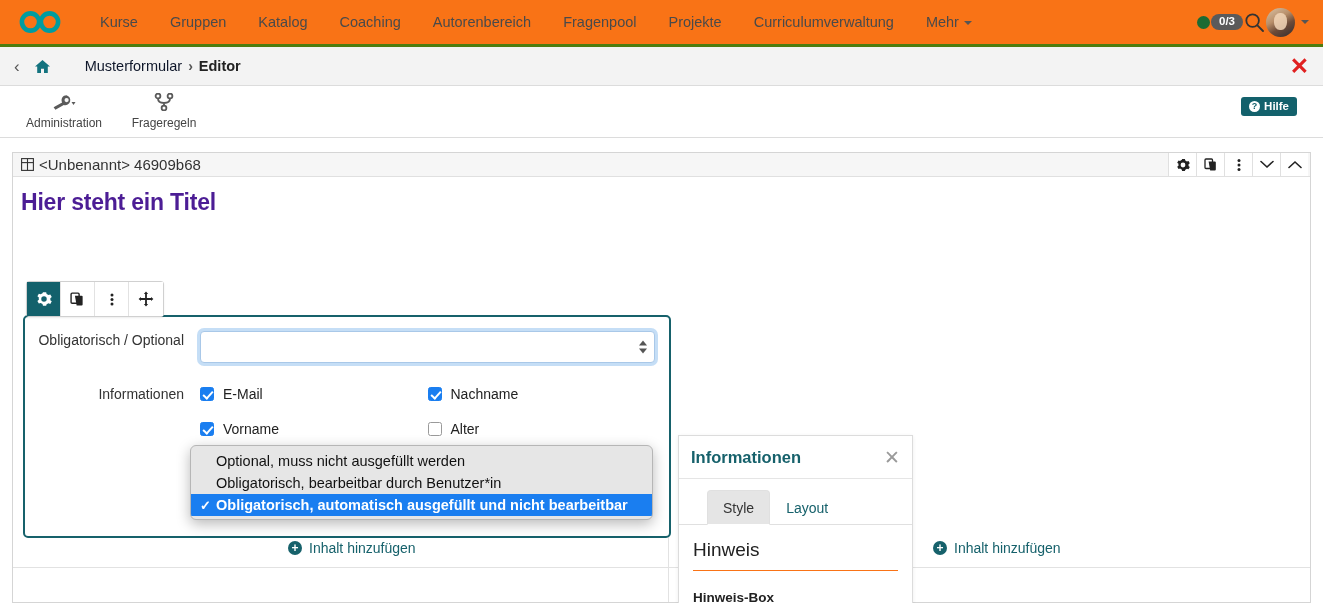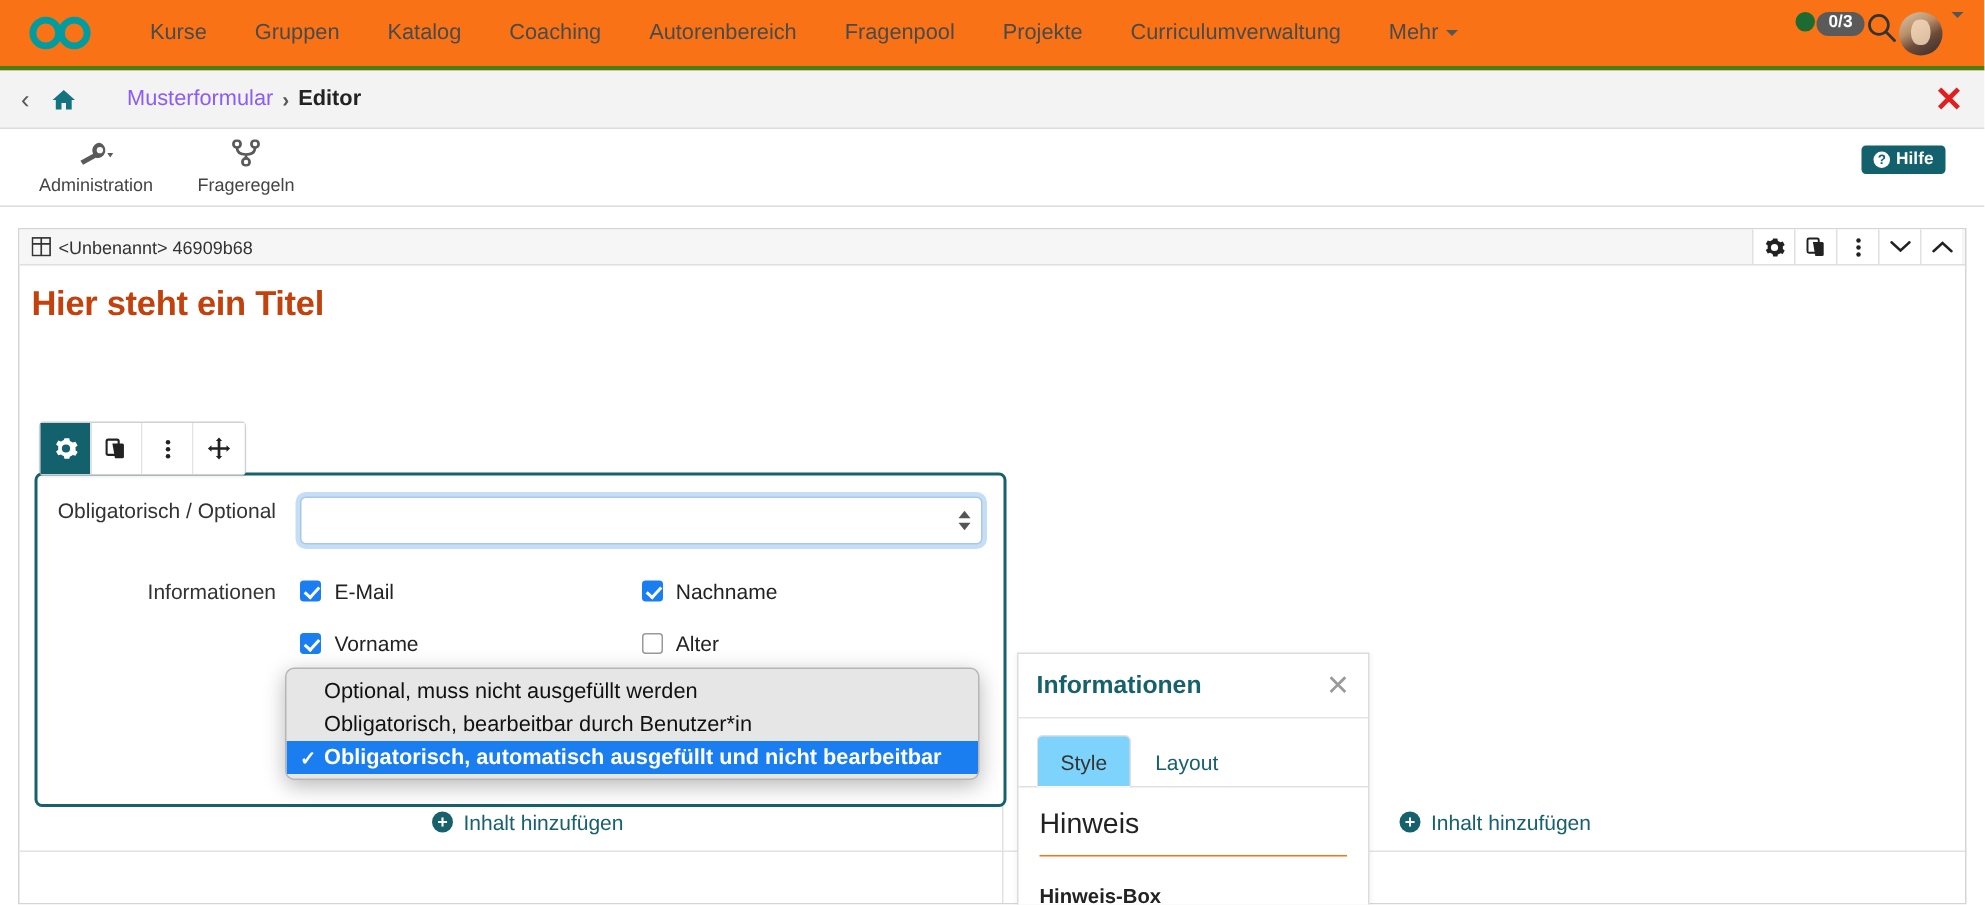--- a/index.html
+++ b/index.html
@@ -25,21 +25,21 @@
   .nav-items { display: flex; align-items: center; margin-left: 18px; }
   .nav-item {
     padding: 0 16px; font-size: 14.5px; color: #4a4a4a;
     line-height: 46px; cursor: pointer; white-space: nowrap;
   }
   .caret {
     display: inline-block; width: 0; height: 0; margin-left: 5px;
     border-left: 4px solid transparent; border-right: 4px solid transparent;
     border-top: 4px solid #555; vertical-align: middle;
   }
-  .nav-right { margin-left: auto; display: flex; align-items: flex-start; gap: 1px; }
+  .nav-right { margin-left: auto; display: flex; align-items: center; gap: 1px; }
   .status-dot { width: 13px; height: 13px; border-radius: 50%; background: #1d6b33; }
   .badge-count {
     background: #5a5a5a; color: #fff; font-size: 11.5px; font-weight: bold;
     border-radius: 10px; padding: 2px 8px 3px; line-height: 1;
   }
   .search-ico { cursor: pointer; display: flex; }
   .avatar {
     width: 29px; height: 29px; border-radius: 50%;
     background: linear-gradient(150deg,#d9c4a8 0%,#b98f6a 38%,#6d4b38 62%,#2f2b30 100%);
     overflow: hidden; position: relative; cursor: pointer;
@@ -49,21 +49,21 @@
     border-radius:45%; background: rgba(242,214,185,.85);
   }
 
   
   .crumbbar {
     height: 39px; background: #f3f3f3; border-bottom: 1px solid #dcdcdc;
     display: flex; align-items: center; padding: 0 14px 0 14px; position: relative;
   }
   .back-chev { color:#555; font-size:17px; margin-right:14px; cursor:pointer; line-height:1; }
   .home-ico { margin-right: 7px; display:flex; }
-  .crumb-link { color:#8b5cf6; font-size:14.5px; cursor:pointer;padding-left:27px; }
+  .crumb-link { color:#0f172a; font-size:14.5px; cursor:pointer;padding-left:27px; }
   .crumb-sep { margin:0 6px; color:#555; font-weight:bold; }
   .crumb-cur { font-weight:bold; color:#222; font-size:14.5px; }
   .close-x {
     margin-left:auto; color:#e02020; font-size:23px; font-weight:bold;
     cursor:pointer; line-height:1; font-family:"Liberation Sans",sans-serif;
   }
 
   
   .toolbar {
     height: 52px; background:#fff; border-bottom:1px solid #dcdcdc;
@@ -84,30 +84,30 @@
     width:11px; height:11px; border-radius:50%; background:#fff; color:#13616c;
     font-size:9px; font-weight:bold; display:flex; align-items:center;
     justify-content:center; line-height:1;
   }
 
   
   .page { padding: 14px 12px 0; height: calc(603px - 47px - 39px - 52px); position:relative; }
   .card { border:1px solid #d5d5d5; background:#fff; height:100%; position:relative; }
   .card-head {
     height:24px; background:#f6f6f6; border-bottom:1px solid #e0e0e0;
-    display:flex; align-items:center; padding:0 2px 0 8px; font-size:12px; color:#333;
+    display:flex; align-items:center; padding:0 2px 0 8px; font-size:15px; color:#333;
   }
   .card-head .grid-ico { margin-right:5px; display:flex; }
   .head-icons { margin-left:auto; display:flex; height:100%; }
   .head-ico {
     width:28px; display:flex; align-items:center; justify-content:center;
     border-left:1px solid #e0e0e0; cursor:pointer; background:#fff;
   }
   .card-title {
-    font-size:23px; font-weight:bold; color:#c2410c;
+    font-size:23px; font-weight:bold; color:#4c1d95;
     padding:12px 0 0 8px; letter-spacing:-.2px;
   }
 
   
   .block-toolbar {
     position:absolute; left:13px; top:128px; display:flex;
     border:1px solid #d0d0d0; border-radius:3px; background:#fff; z-index:6;
     box-shadow:0 1px 2px rgba(0,0,0,.08);
   }
   .bt-btn {
@@ -191,21 +191,21 @@
   .info-x {
     margin-left:auto; color:#9a9a9a; font-size:19px; cursor:pointer; line-height:.8;
   }
   .tabs { display:flex; padding:10px 12px 0; border-bottom:1px solid #e0e0e0; }
   .tab {
     padding:9px 15px 8px; font-size:14px; cursor:pointer;
     border:1px solid transparent; border-bottom:none; border-radius:4px 4px 0 0;
     position:relative; top:1px;
   }
   .tab.active {
-    color:#333; background:#7dd3fc; border-color:#e0e0e0; border-bottom:1px solid #fff;
+    color:#333; background:#e5e5e5; border-color:#e0e0e0; border-bottom:1px solid #fff;margin-left:16px;
   }
   .tab.inactive { color:#16616b; }
   .panel-body { padding:14px 14px 0; }
   .hinweis-h {
     font-size:19px; color:#222; padding-bottom:9px;
     border-bottom:1px solid #f97316; font-weight:normal;
   }
   .hinweis-lbl { font-weight:bold; font-size:13.5px; color:#222; margin:19px 0 8px; }
 
   

